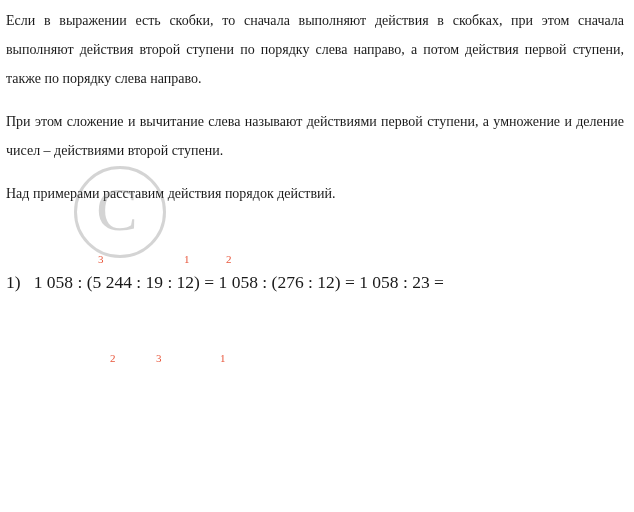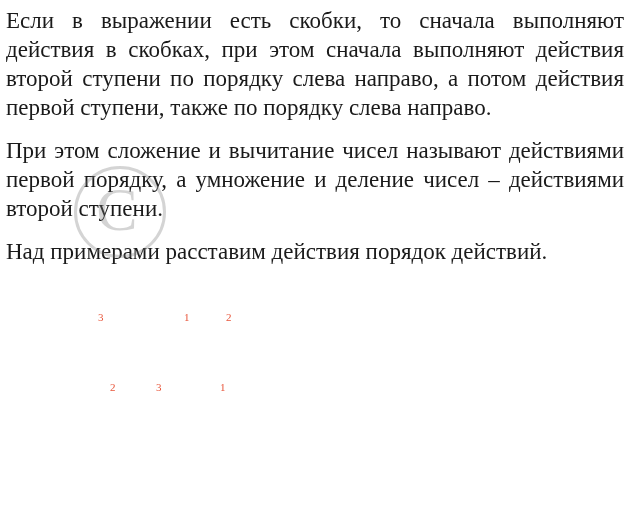--- a/index.html
+++ b/index.html
@@ -17,21 +17,21 @@
   }
   .page {
     position: relative;
     width: 634px;
     height: 512px;
     box-sizing: border-box;
     padding: 6px 10px 0 6px;
   }
   p.para {
     margin: 0 0 0 0;
-    font-size: 23px;
+    font-size: 14px;
     line-height: 29px;
     text-align: justify;
     text-justify: inter-word;
     hyphens: none;
   }
   p.para.spaced {
     margin-top: 14px;
   }
   
   .examples {
@@ -108,30 +108,34 @@
 <body>
 
 <div class="page">
 
   <div class="watermark">
     <div class="wm-circle"></div>
     <div class="wm-c">C</div>
   </div>
 
   <p class="para">Если в выражении есть скобки, то сначала выполняют действия в скобках, при этом сначала выполняют действия второй ступени по порядку слева направо, а потом действия первой ступени, также по порядку слева направо.</p>
-  <p class="para spaced">При этом сложение и вычитание чисел называют действиями первой порядку, а умножение и деление чисел – действиями второй ступени.</p>
+  <p class="para spaced">При этом сложение и вычитание слева называют действиями первой ступени, а умножение и деление чисел – действиями второй ступени.</p>
   <p class="para spaced">Над примерами расставим действия порядок действий.</p>
 
   <div class="examples">
 
     <div class="example">
       <div class="marks">
         <span class="mark" style="left:92px;">3</span>
         <span class="mark" style="left:178px;">1</span>
         <span class="mark" style="left:220px;">2</span>
+      </div>
+      <div class="exline">
+        <span>1)</span>
+        <span>&nbsp;&nbsp;</span><span>1 058 : (5 244 : 19 : 12) = 1 058 : (276 : 12) = 1 058 : 23 =</span>
       </div>
     </div>
 
     <div class="example">
       <div class="marks">
         <span class="mark" style="left:104px;">2</span>
         <span class="mark" style="left:150px;">3</span>
         <span class="mark" style="left:214px;">1</span>
       </div>
     </div>

